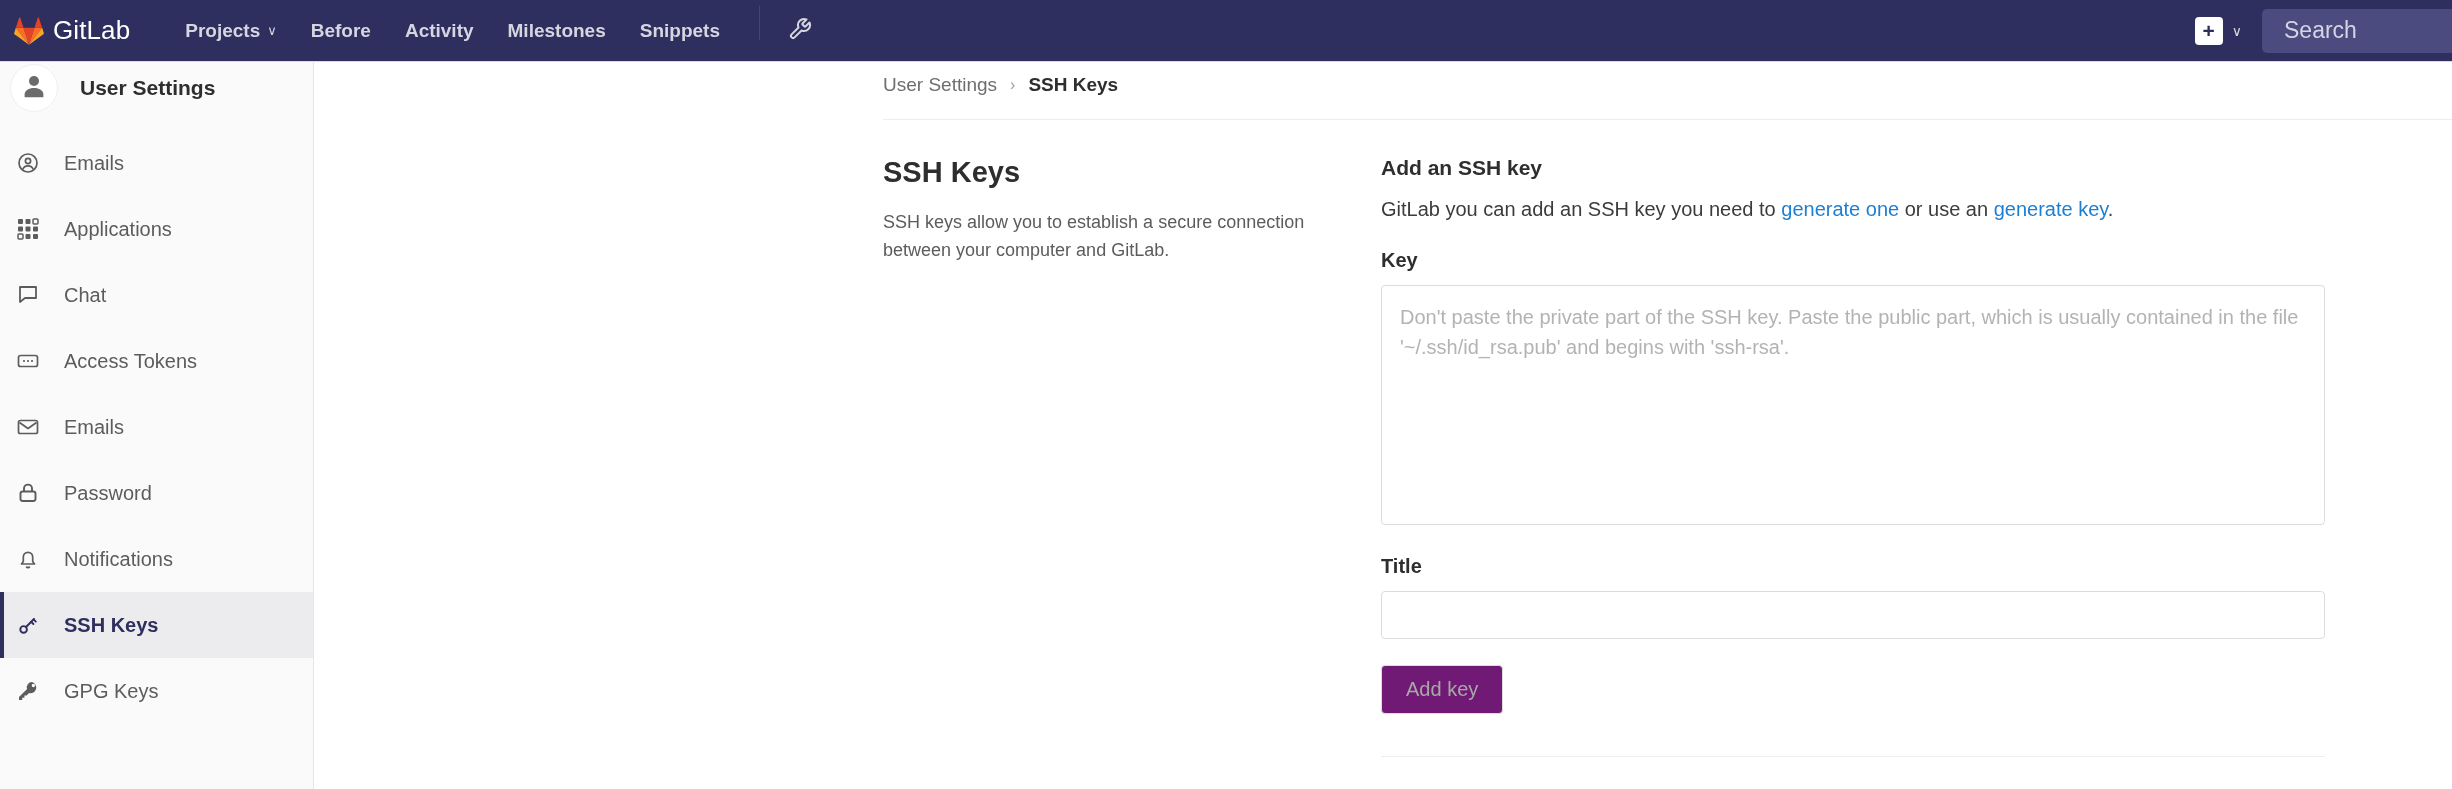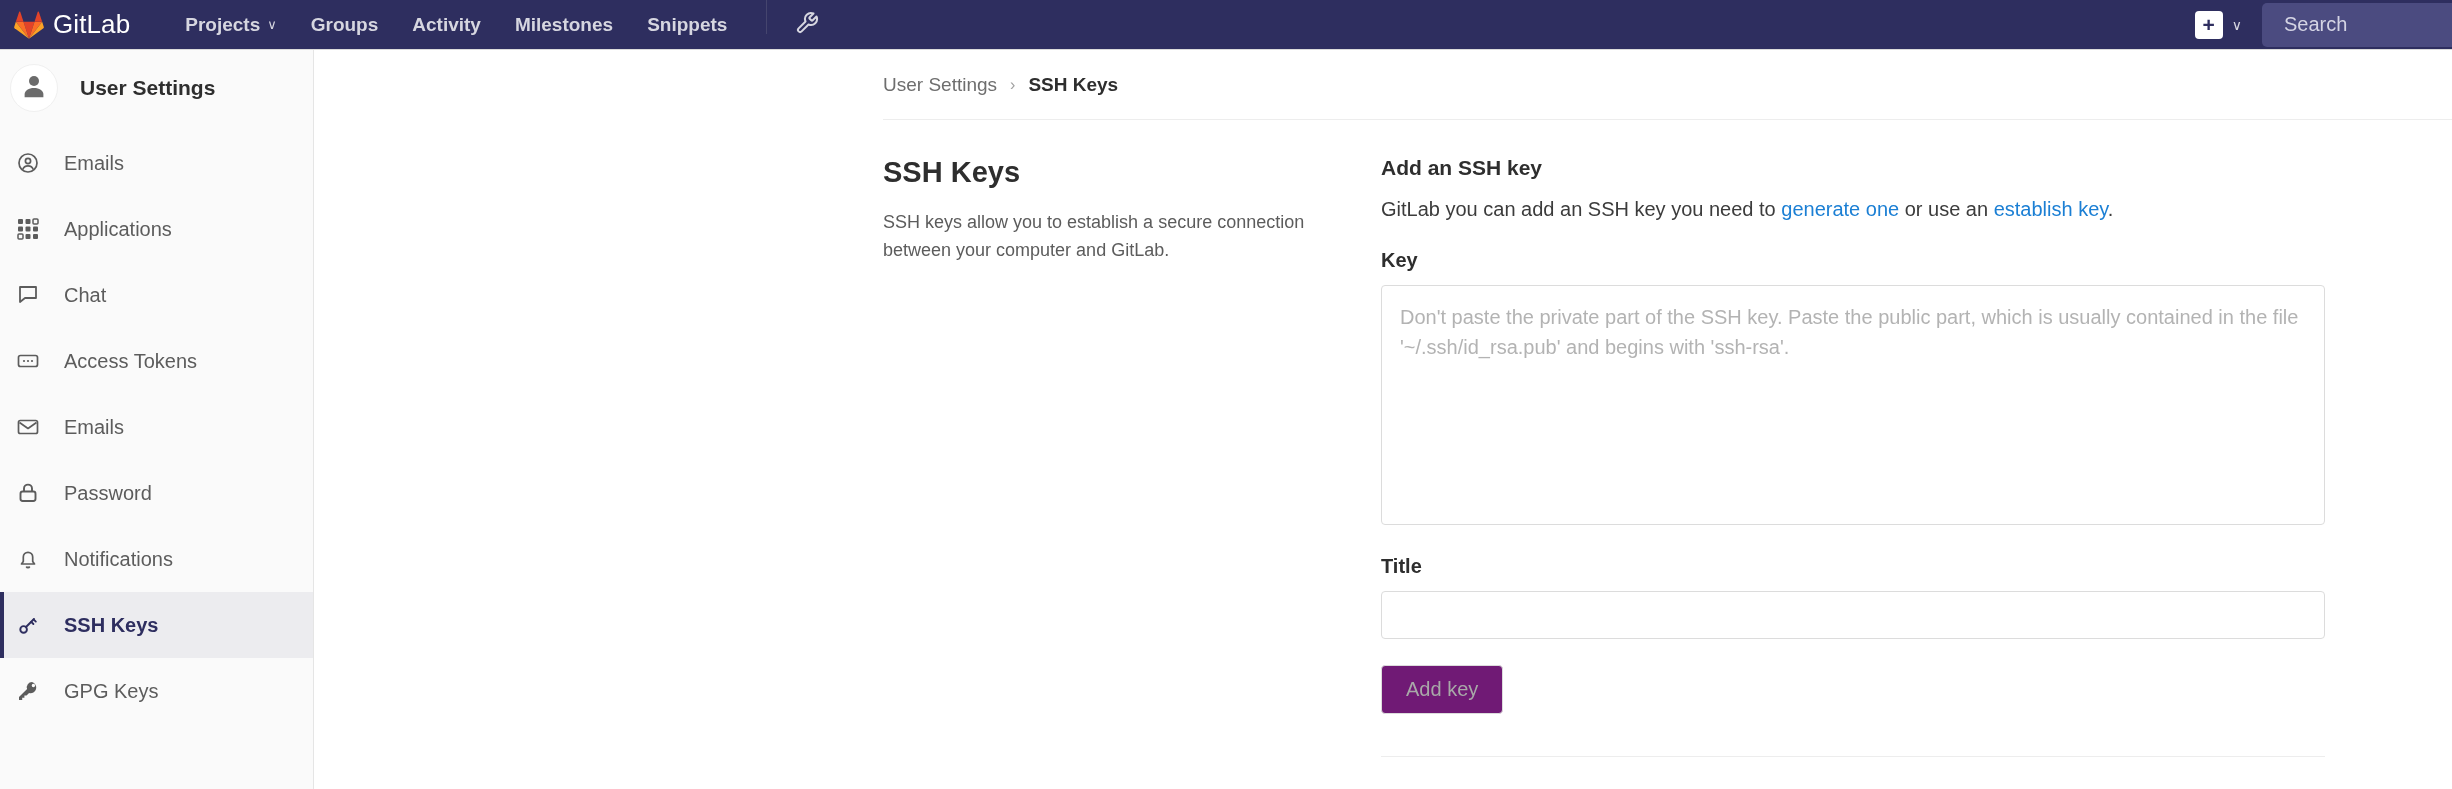--- a/index.html
+++ b/index.html
@@ -7,21 +7,21 @@
     width: 2452px; height: 789px;
     overflow: hidden;
     background: #ffffff;
     font-family: "Liberation Sans", sans-serif;
     -webkit-font-smoothing: antialiased;
   }
 
   
   .navbar {
     position: absolute; top: 0; left: 0;
-    width: 2452px; height: 50px;
+    width: 2452px; height: 62px;
     background: #2e2e5f;
     display: flex; align-items: center;
     border-bottom: 1px solid #dbdbdb;
     z-index: 20;
   }
   .nav-logo-wrap {
     display: flex; align-items: center;
     padding: 0 0 0 14px;
     height: 50px;
   }
@@ -55,21 +55,21 @@
     display: flex; align-items: center; justify-content: center;
     font-size: 21px; font-weight: 700; line-height: 1; cursor: pointer;
   }
   .plus-caret { color: #d6d6e0; font-size: 14px; margin: 0 20px 0 9px; cursor: pointer; }
   .search-box {
     width: 190px; height: 44px;
     background: #4b4b80;
     border-radius: 5px 0 0 5px;
     display: flex; align-items: center;
     padding-left: 22px;
-    color: #d4d4e4; font-size: 20px;
+    color: #d4d4e4; font-size: 23px;
     cursor: text;
   }
 
   
   .sidebar {
     position: absolute; top: 50px; left: 0;
     width: 314px; height: 739px;
     background: #fafafa;
     border-right: 1px solid #e5e5e5;
     overflow: hidden;
@@ -204,21 +204,21 @@
         <path d="M33.8 14.2h-9.2L28.5 2.1a.7.7 0 0 1 1.3 0l4 12.1z" fill="#e24329"></path>
       </svg>
     </span>
     <span class="nav-brand">GitLab</span>
   </div>
 
   <div class="nav-links">
     <div class="nav-link">
       <span>Projects</span><span class="caret">∨</span>
     </div>
-    <div class="nav-link">Groups</div>
+    <div class="nav-link">Before</div>
     <div class="nav-link">Activity</div>
     <div class="nav-link">Milestones</div>
     <div class="nav-link">Snippets</div>
     <div class="nav-sep"></div>
     <div class="nav-wrench">
       <span>
         <svg width="24" height="24" viewBox="0 0 24 24" fill="none" stroke="#d6d6e0" stroke-width="2" stroke-linecap="round" stroke-linejoin="round">
           <path d="M14.7 6.3a1 1 0 0 0 0 1.4l1.6 1.6a1 1 0 0 0 1.4 0l3.77-3.77a6 6 0 0 1-7.94 7.94l-6.91 6.91a2.12 2.12 0 0 1-3-3l6.91-6.91a6 6 0 0 1 7.94-7.94l-3.76 3.76z"></path>
         </svg>
       </span>
@@ -365,21 +365,21 @@
 
     <div class="col-left">
       <h2>SSH Keys</h2>
       <p>SSH keys allow you to establish a secure connection between your computer and GitLab.</p>
     </div>
 
     <div class="col-right">
       <div class="form-heading">Add an SSH key</div>
 
       <div class="form-desc">
-        <span>GitLab you can add an SSH key you need to </span><a>generate one</a><span> or use an </span><a>establish key</a><span>.</span>
+        <span>GitLab you can add an SSH key you need to </span><a>generate one</a><span> or use an </span><a>generate key</a><span>.</span>
       </div>
 
       <div class="field-label">Key</div>
       <textarea class="key-textarea" placeholder="Don't paste the private part of the SSH key. Paste the public part, which is usually contained in the file '~/.ssh/id_rsa.pub' and begins with 'ssh-rsa'." style=""></textarea>
 
       <div class="spacer-28"></div>
 
       <div class="field-label">Title</div>
       <input class="title-input" type="text" placeholder="" style="">
 

